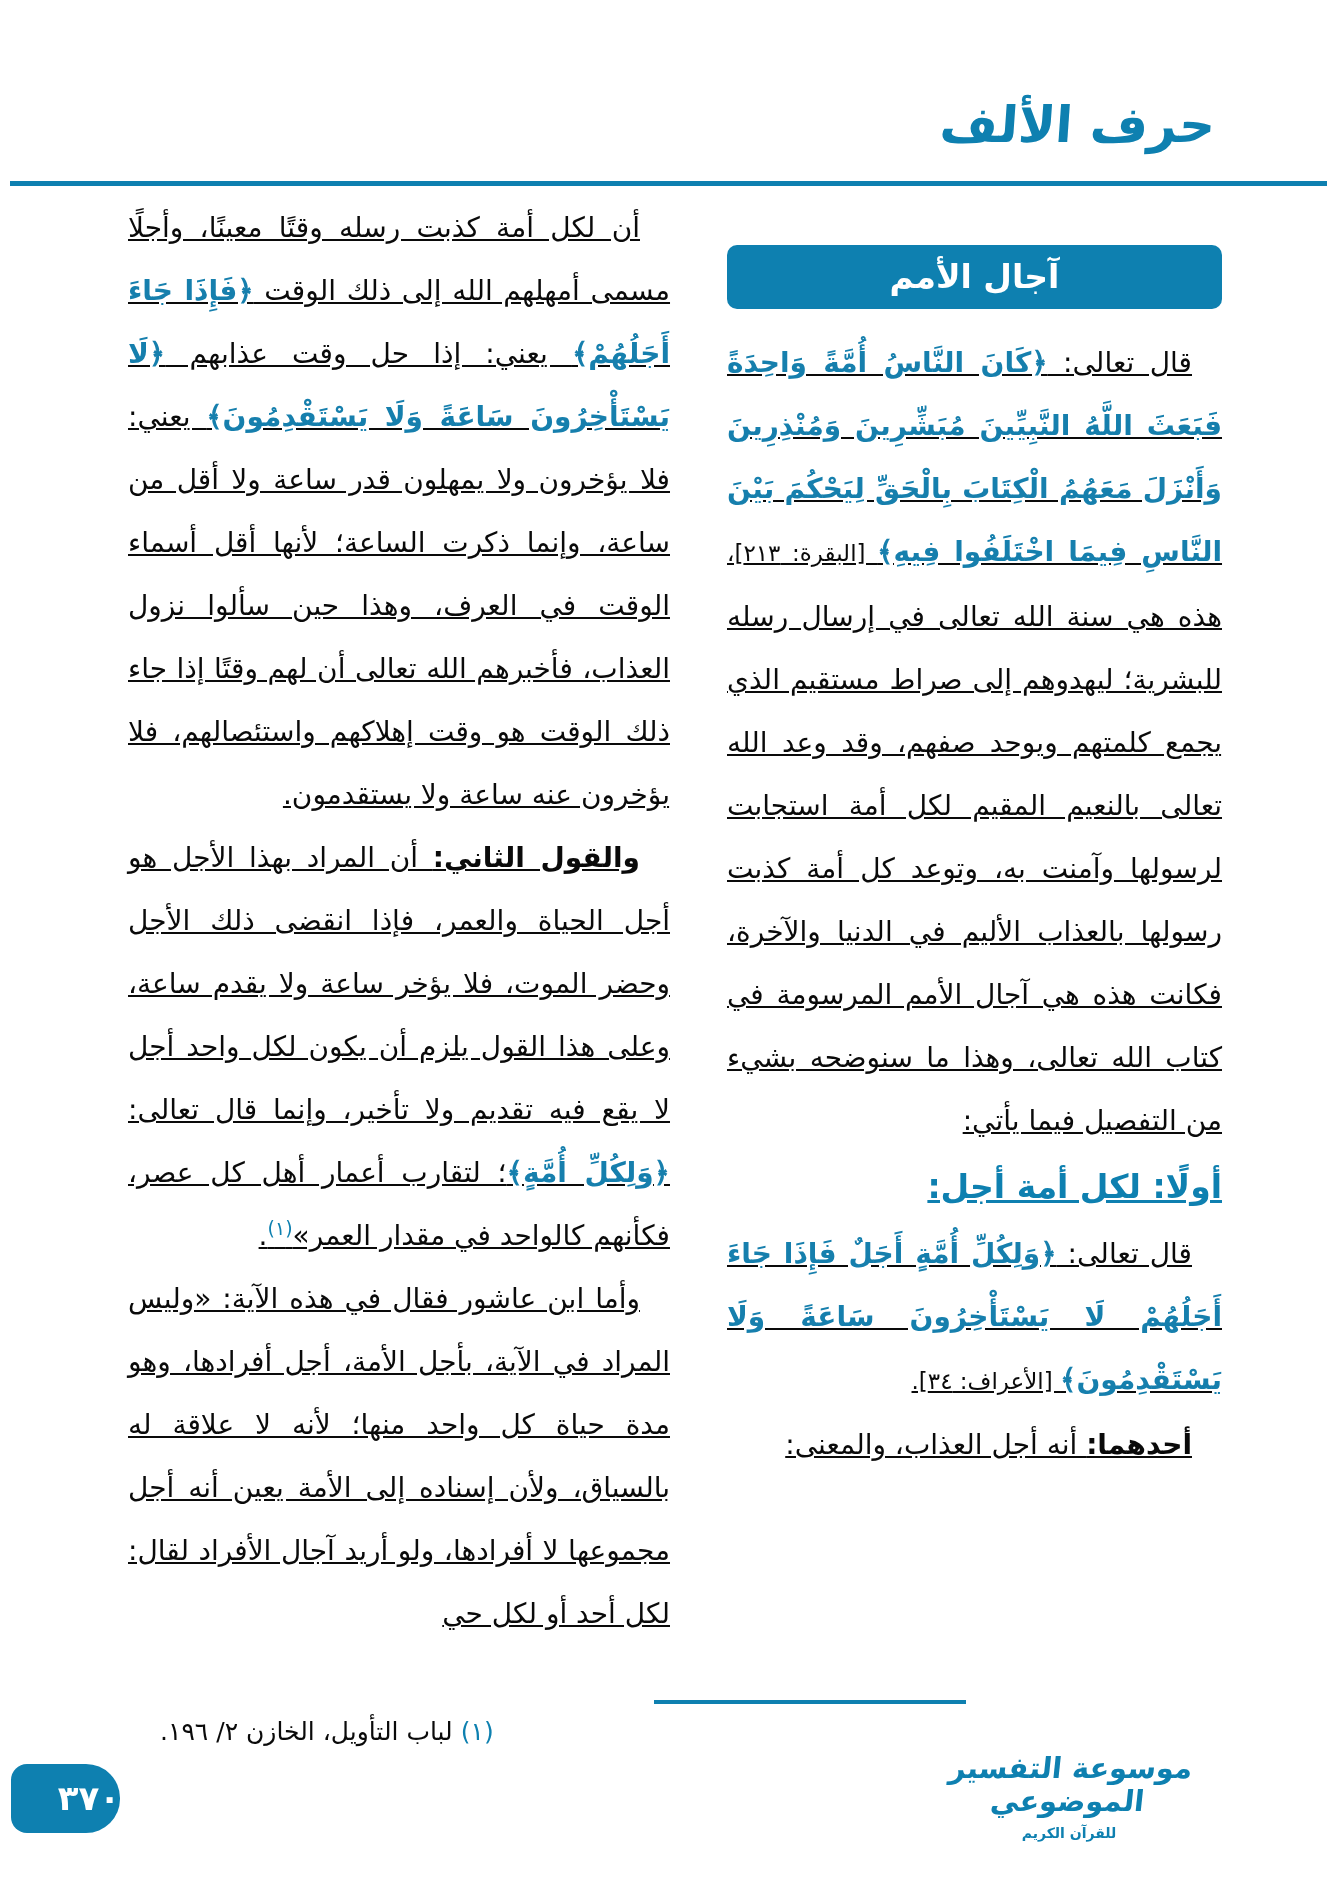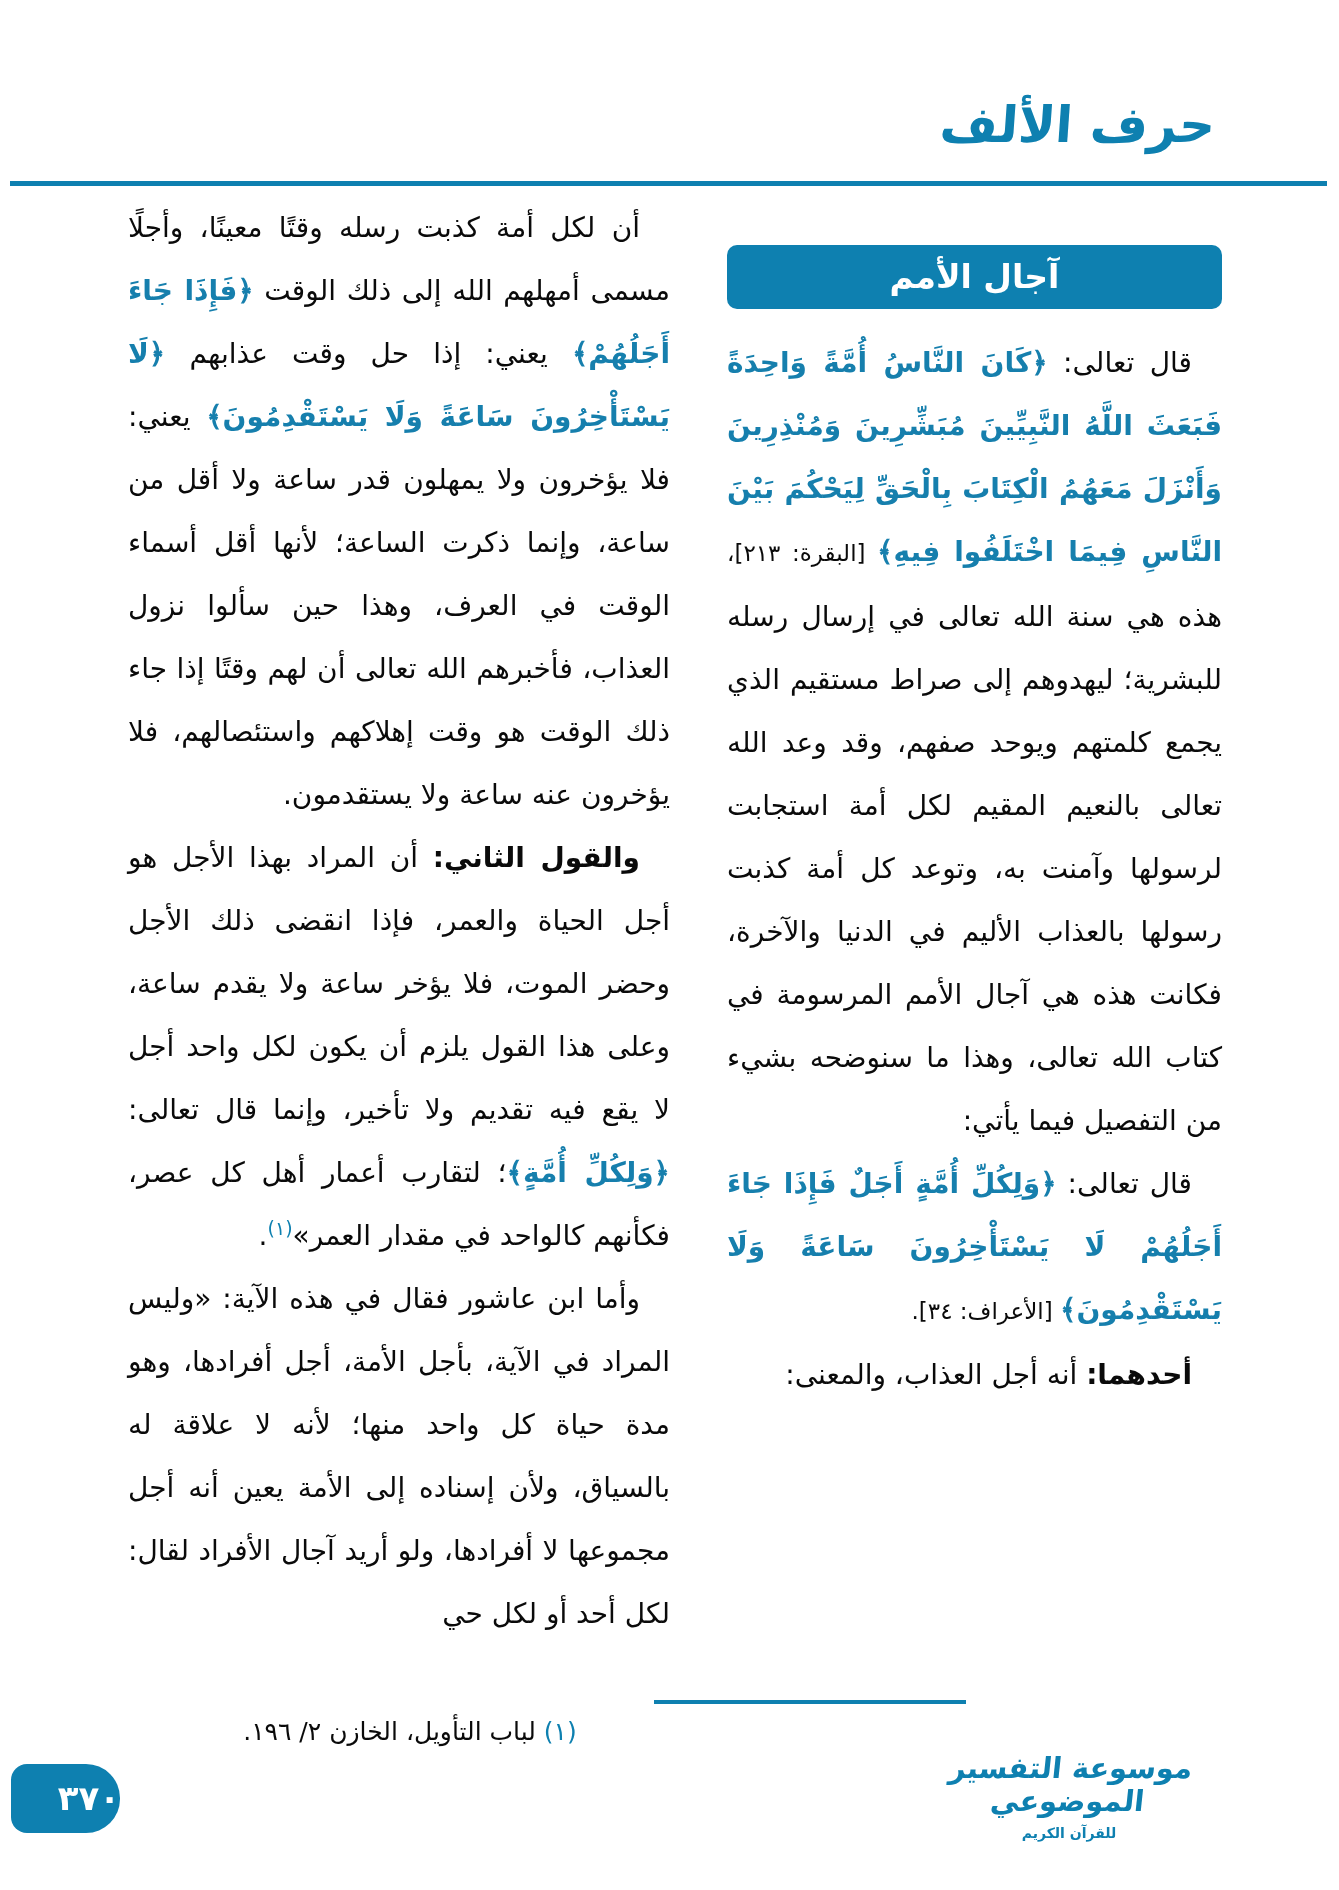--- a/index.html
+++ b/index.html
@@ -31,21 +31,21 @@
   }
   
   .column{
     position:absolute;
     text-align:justify;
     font-size:28px;
     line-height:63px;
   }
   #col-right{ top:215px; right:117px; width:495px; }
   #col-left { top:196px; right:669px; width:542px; }
-  .column p{ margin:0; text-indent:30px; }
+  .column p{ margin:0; text-indent:30px;text-decoration:underline; }
   .section-box{
     background:var(--accent);
     color:#ffffff;
     text-align:center;
     font-size:33px; font-weight:bold;
     height:64px; line-height:64px;
     margin:30px 0 22px 0;
     text-indent:0;
     border-radius:10px;
   }
@@ -62,21 +62,21 @@
   .run-ref{ color:var(--ink); font-size:23px; }
   .run-sup{ color:var(--accent); font-size:19px; vertical-align:super; line-height:0; }
   
   .footnote-divider{
     position:absolute; top:1700px; left:654px; width:312px;
     height:4px; background:var(--accent);
   }
   .footnote{
     position:absolute; top:1706px; right:679px; width:500px;
     font-size:25px; line-height:52px;
-    text-align:center;
+    text-align:left;
   }
   .footnote .fn-marker{ color:var(--accent); }
   
   .logo{
     position:absolute; top:1752px; right:140px; width:260px;
     text-align:center; color:var(--accent);
     line-height:1.15;
   }
   .logo .logo-l1{
     font-size:29px; font-weight:bold;
@@ -99,20 +99,21 @@
 <body>
 
 <div class="page-header-title">حرف الألف</div>
 <div class="header-rule"></div>
 
 <div class="column" id="col-right">
   <div class="section-box">
     <span>آجال الأمم</span>
   </div>
   <p><span class="run-n">قال تعالى: </span><span class="run-q">﴿كَانَ النَّاسُ أُمَّةً وَاحِدَةً فَبَعَثَ اللَّهُ النَّبِيِّينَ مُبَشِّرِينَ وَمُنْذِرِينَ وَأَنْزَلَ مَعَهُمُ الْكِتَابَ بِالْحَقِّ لِيَحْكُمَ بَيْنَ النَّاسِ فِيمَا اخْتَلَفُوا فِيهِ﴾</span><span class="run-ref"> [البقرة: ٢١٣]، </span><span class="run-n">هذه هي سنة الله تعالى في إرسال رسله للبشرية؛ ليهدوهم إلى صراط مستقيم الذي يجمع كلمتهم ويوحد صفهم، وقد وعد الله تعالى بالنعيم المقيم لكل أمة استجابت لرسولها وآمنت به، وتوعد كل أمة كذبت رسولها بالعذاب الأليم في الدنيا والآخرة، فكانت هذه هي آجال الأمم المرسومة في كتاب الله تعالى، وهذا ما سنوضحه بشيء من التفصيل فيما يأتي:</span></p>
+  <p class="subheading">أولًا: لكل أمة أجل:</p>
   <p><span class="run-n">قال تعالى: </span><span class="run-q">﴿وَلِكُلِّ أُمَّةٍ أَجَلٌ فَإِذَا جَاءَ أَجَلُهُمْ لَا يَسْتَأْخِرُونَ سَاعَةً وَلَا يَسْتَقْدِمُونَ﴾</span><span class="run-ref"> [الأعراف: ٣٤].</span></p>
   <p><span class="run-b">أحدهما:</span><span class="run-n"> أنه أجل العذاب، والمعنى:</span></p>
 </div>
 
 <div class="column" id="col-left">
   <p><span class="run-n">أن لكل أمة كذبت رسله وقتًا معينًا، وأجلًا مسمى أمهلهم الله إلى ذلك الوقت </span><span class="run-q">﴿فَإِذَا جَاءَ أَجَلُهُمْ﴾</span><span class="run-n"> يعني: إذا حل وقت عذابهم </span><span class="run-q">﴿لَا يَسْتَأْخِرُونَ سَاعَةً وَلَا يَسْتَقْدِمُونَ﴾</span><span class="run-n"> يعني: فلا يؤخرون ولا يمهلون قدر ساعة ولا أقل من ساعة، وإنما ذكرت الساعة؛ لأنها أقل أسماء الوقت في العرف، وهذا حين سألوا نزول العذاب، فأخبرهم الله تعالى أن لهم وقتًا إذا جاء ذلك الوقت هو وقت إهلاكهم واستئصالهم، فلا يؤخرون عنه ساعة ولا يستقدمون.</span></p>
   <p><span class="run-b">والقول الثاني:</span><span class="run-n"> أن المراد بهذا الأجل هو أجل الحياة والعمر، فإذا انقضى ذلك الأجل وحضر الموت، فلا يؤخر ساعة ولا يقدم ساعة، وعلى هذا القول يلزم أن يكون لكل واحد أجل لا يقع فيه تقديم ولا تأخير، وإنما قال تعالى: </span><span class="run-q">﴿وَلِكُلِّ أُمَّةٍ﴾</span><span class="run-n">؛ لتقارب أعمار أهل كل عصر، فكأنهم كالواحد في مقدار العمر»</span><span class="run-sup">(١)</span><span class="run-n">.</span></p>
   <p><span class="run-n">وأما ابن عاشور فقال في هذه الآية: «وليس المراد في الآية، بأجل الأمة، أجل أفرادها، وهو مدة حياة كل واحد منها؛ لأنه لا علاقة له بالسياق، ولأن إسناده إلى الأمة يعين أنه أجل مجموعها لا أفرادها، ولو أريد آجال الأفراد لقال: لكل أحد أو لكل حي</span></p>
 </div>
 

